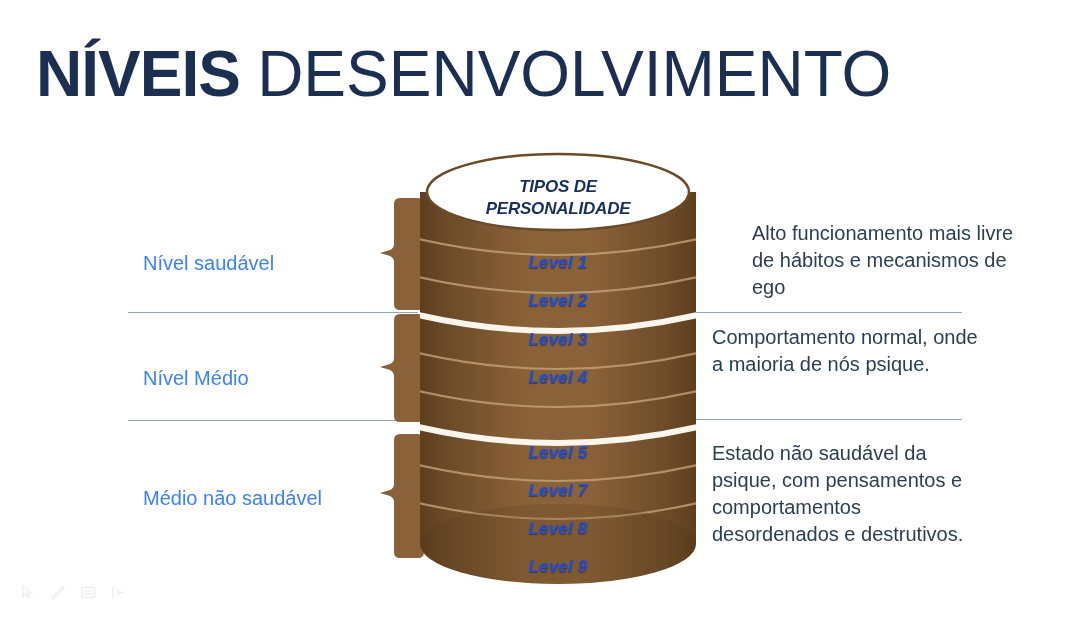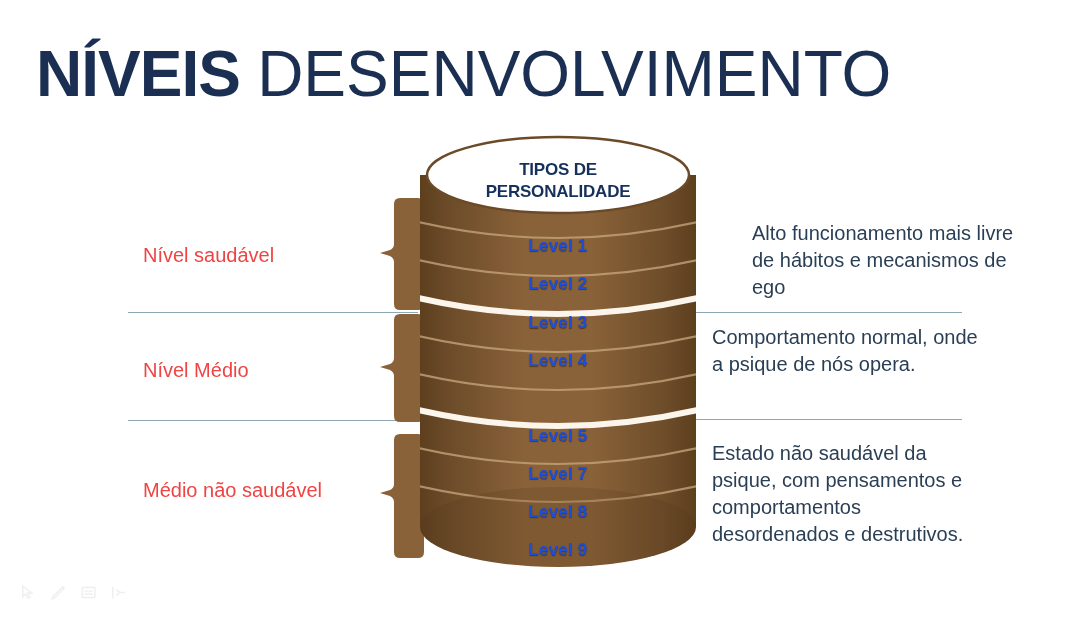--- a/index.html
+++ b/index.html
@@ -45,24 +45,25 @@
     background: #8fa6b4;
   }
   #div-left-1  { left: 128px; top: 312px; width: 290px; }
   #div-right-1 { left: 690px; top: 312px; width: 272px; }
   #div-left-2  { left: 128px; top: 420px; width: 290px; }
   #div-right-2 { left: 690px; top: 419px; width: 272px; }
 
   
   .level-label {
     position: absolute;
-    color: #ef4444;
+    color: #3b82f6;
     font-size: 20px;
     line-height: 26px;
     white-space: nowrap;
+    margin-top: 8px;
   }
   #label-0 { left: 143px; top: 242px; }
   #label-1 { left: 143px; top: 357px; }
   #label-2 { left: 143px; top: 477px; }
 
   
   .desc {
     position: absolute;
     color: #2a3f55;
     font-size: 20px;
@@ -79,23 +80,24 @@
     left: 380px;
   }
   #brace-0 { top: 196px; }
   #brace-1 { top: 312px; }
   #brace-2 { top: 432px; }
 
   
   #cylinder {
     position: absolute;
     left: 420px;
-    top: 135px;
+    top: 152px;
     width: 276px;
     height: 432px;
+    font-style: italic;
   }
   #cyl-svg { display: block; }
 
   .lvl-text {
     position: absolute;
     width: 276px;
     text-align: center;
     color: #1d4ed8;
     font-weight: 700;
     font-size: 17px;
@@ -148,21 +150,21 @@
   <div class="divider" id="div-left-1"></div>
   <div class="divider" id="div-right-1"></div>
   <div class="divider" id="div-left-2"></div>
   <div class="divider" id="div-right-2"></div>
 
   <div class="level-label" id="label-0">Nível  saudável</div>
   <div class="level-label" id="label-1">Nível  Médio</div>
   <div class="level-label" id="label-2">Médio não saudável</div>
 
   <div class="desc" id="desc-0">Alto funcionamento mais livre de hábitos e mecanismos de ego</div>
-  <div class="desc" id="desc-1">Comportamento normal, onde a psique de nós opera.</div>
+  <div class="desc" id="desc-1">Comportamento normal, onde a maioria de nós psique.</div>
   <div class="desc" id="desc-2">Estado não saudável da psique, com pensamentos e comportamentos desordenados e destrutivos.</div>
 
   <div class="brace" id="brace-0">
     <svg width="44" height="116" viewBox="0 0 44 116" xmlns="http://www.w3.org/2000/svg">
       <path d="M14 8 Q14 2 20 2 L38 2 Q44 2 44 8 L44 108 Q44 114 38 114 L20 114 Q14 114 14 108 L14 66 Q14 62 10 60 L0 57 L10 54 Q14 52 14 48 Z" fill="#8a6239"></path>
     </svg>
   </div>
   <div class="brace" id="brace-1">
     <svg width="44" height="112" viewBox="0 0 44 112" xmlns="http://www.w3.org/2000/svg">
       <path d="M14 8 Q14 2 20 2 L38 2 Q44 2 44 8 L44 104 Q44 110 38 110 L20 110 Q14 110 14 104 L14 64 Q14 60 10 58 L0 55 L10 52 Q14 50 14 46 Z" fill="#8a6239"></path>

